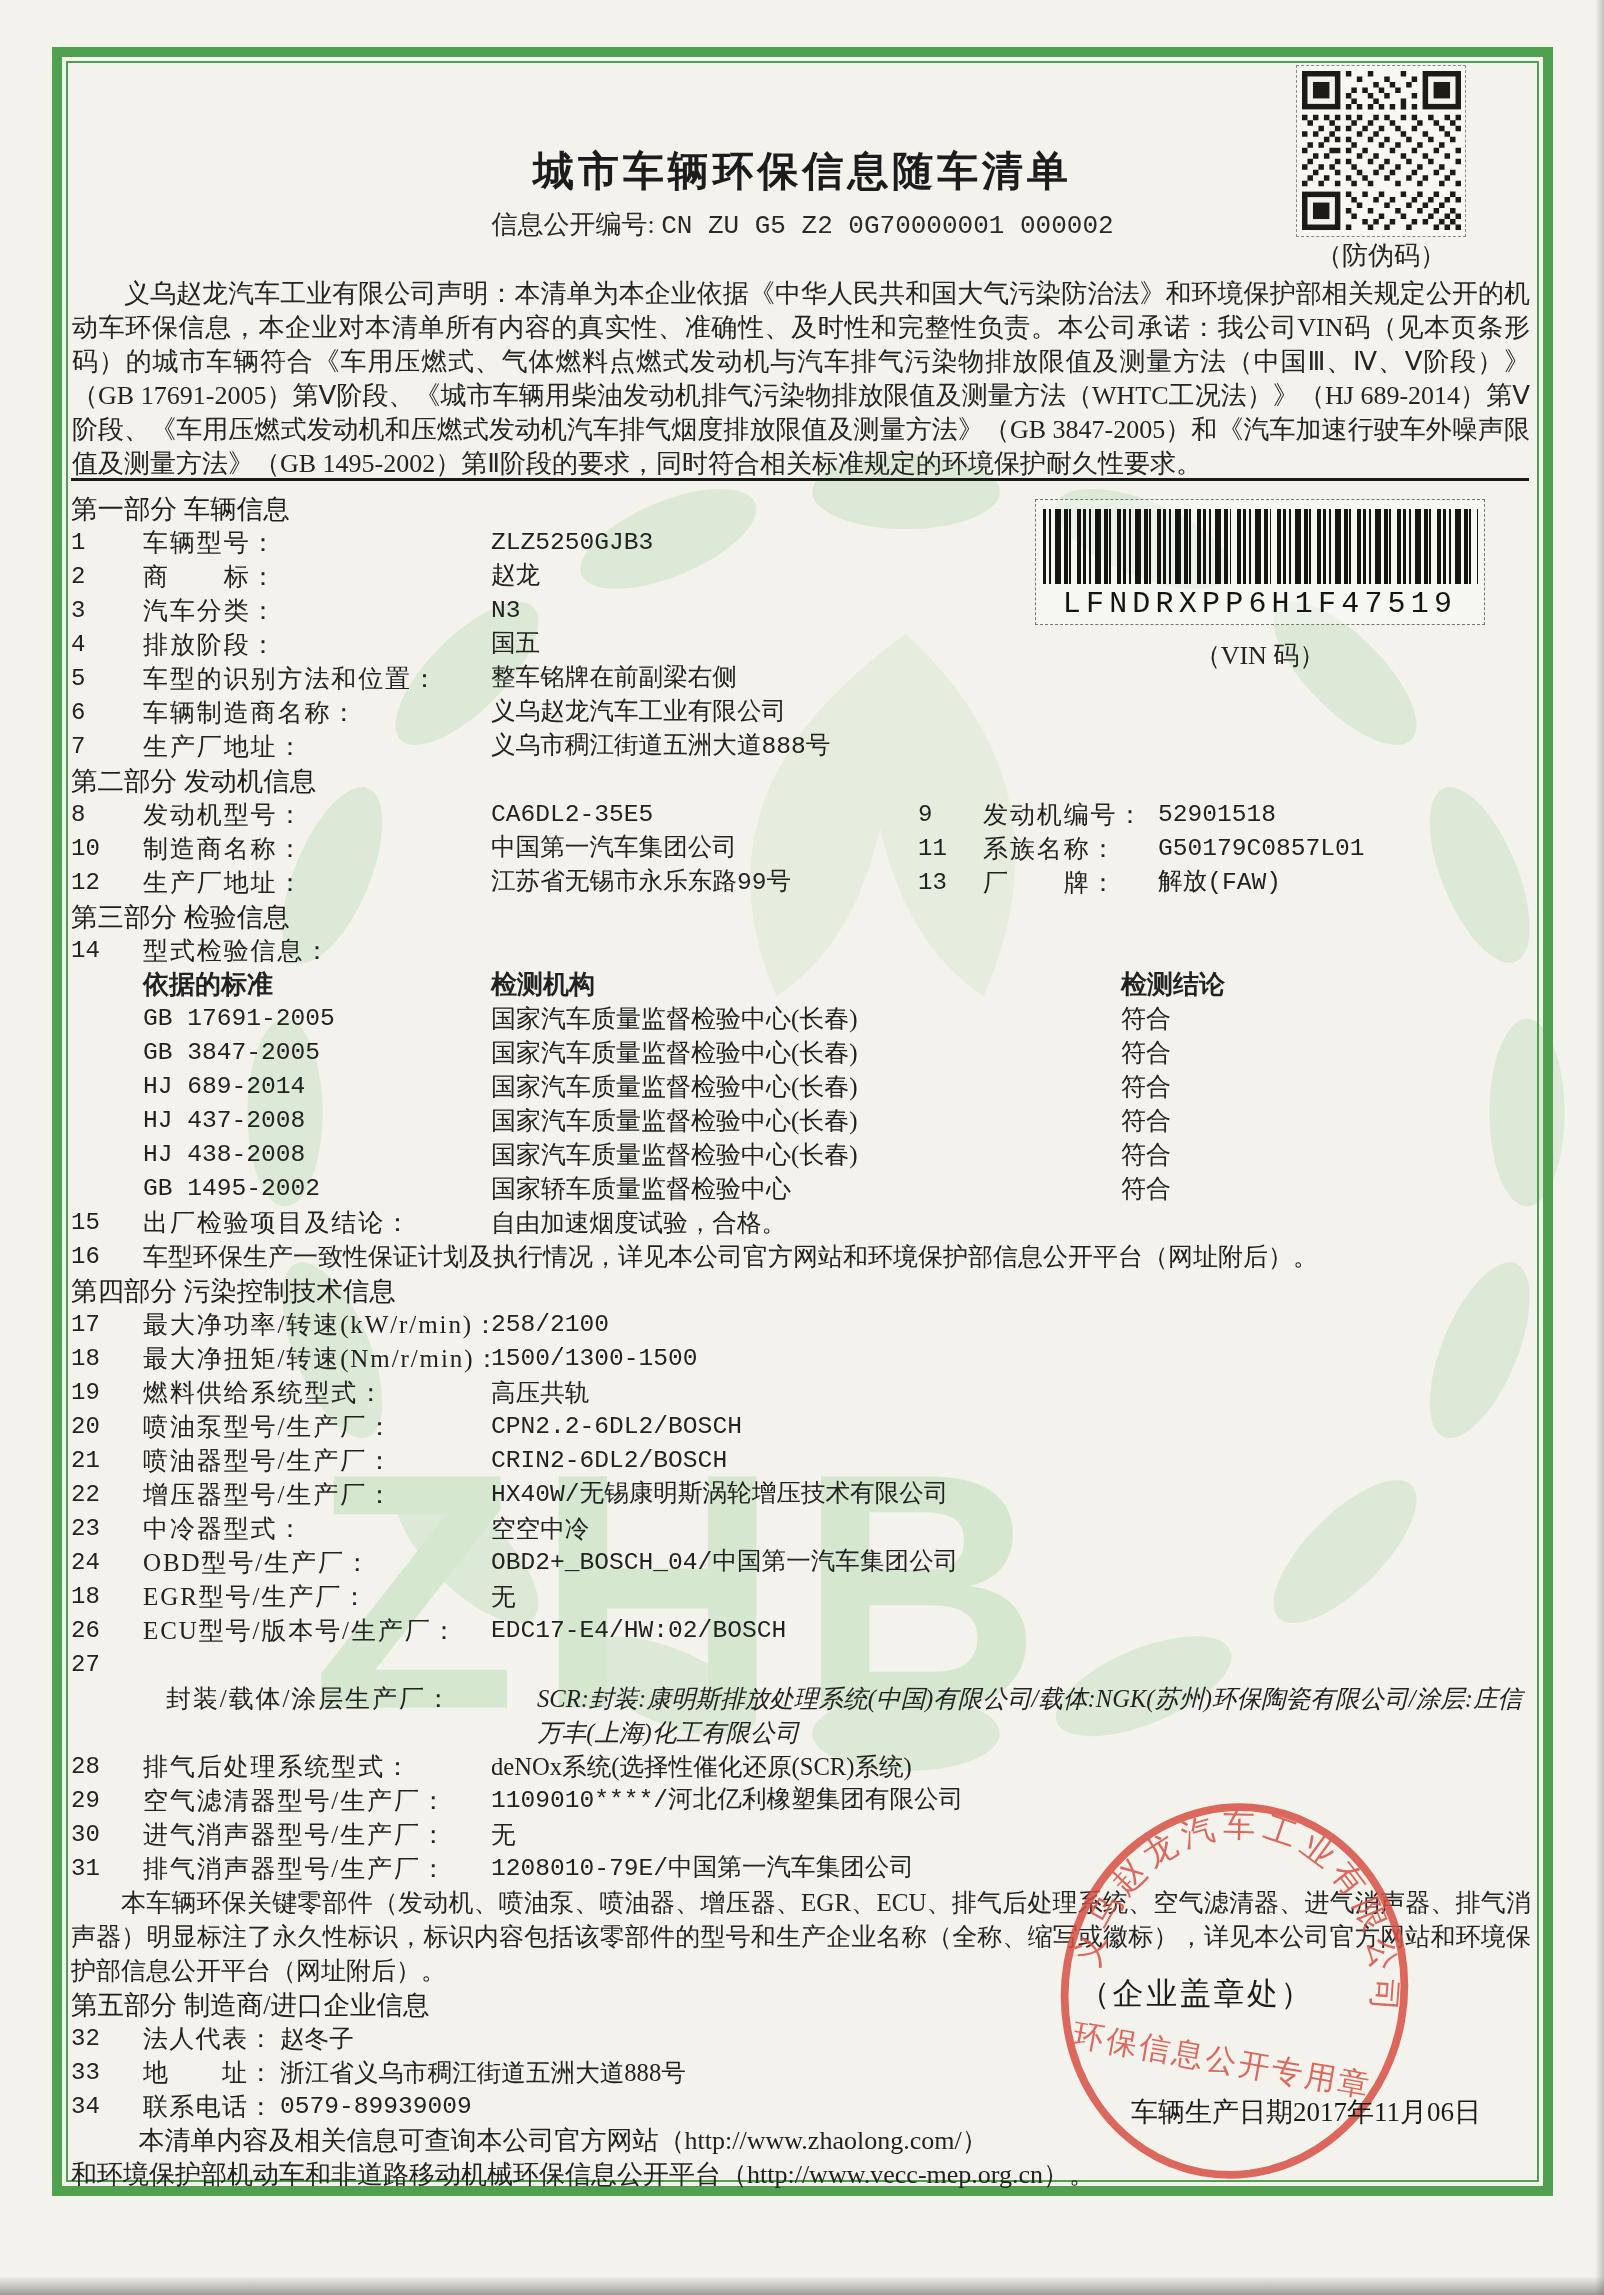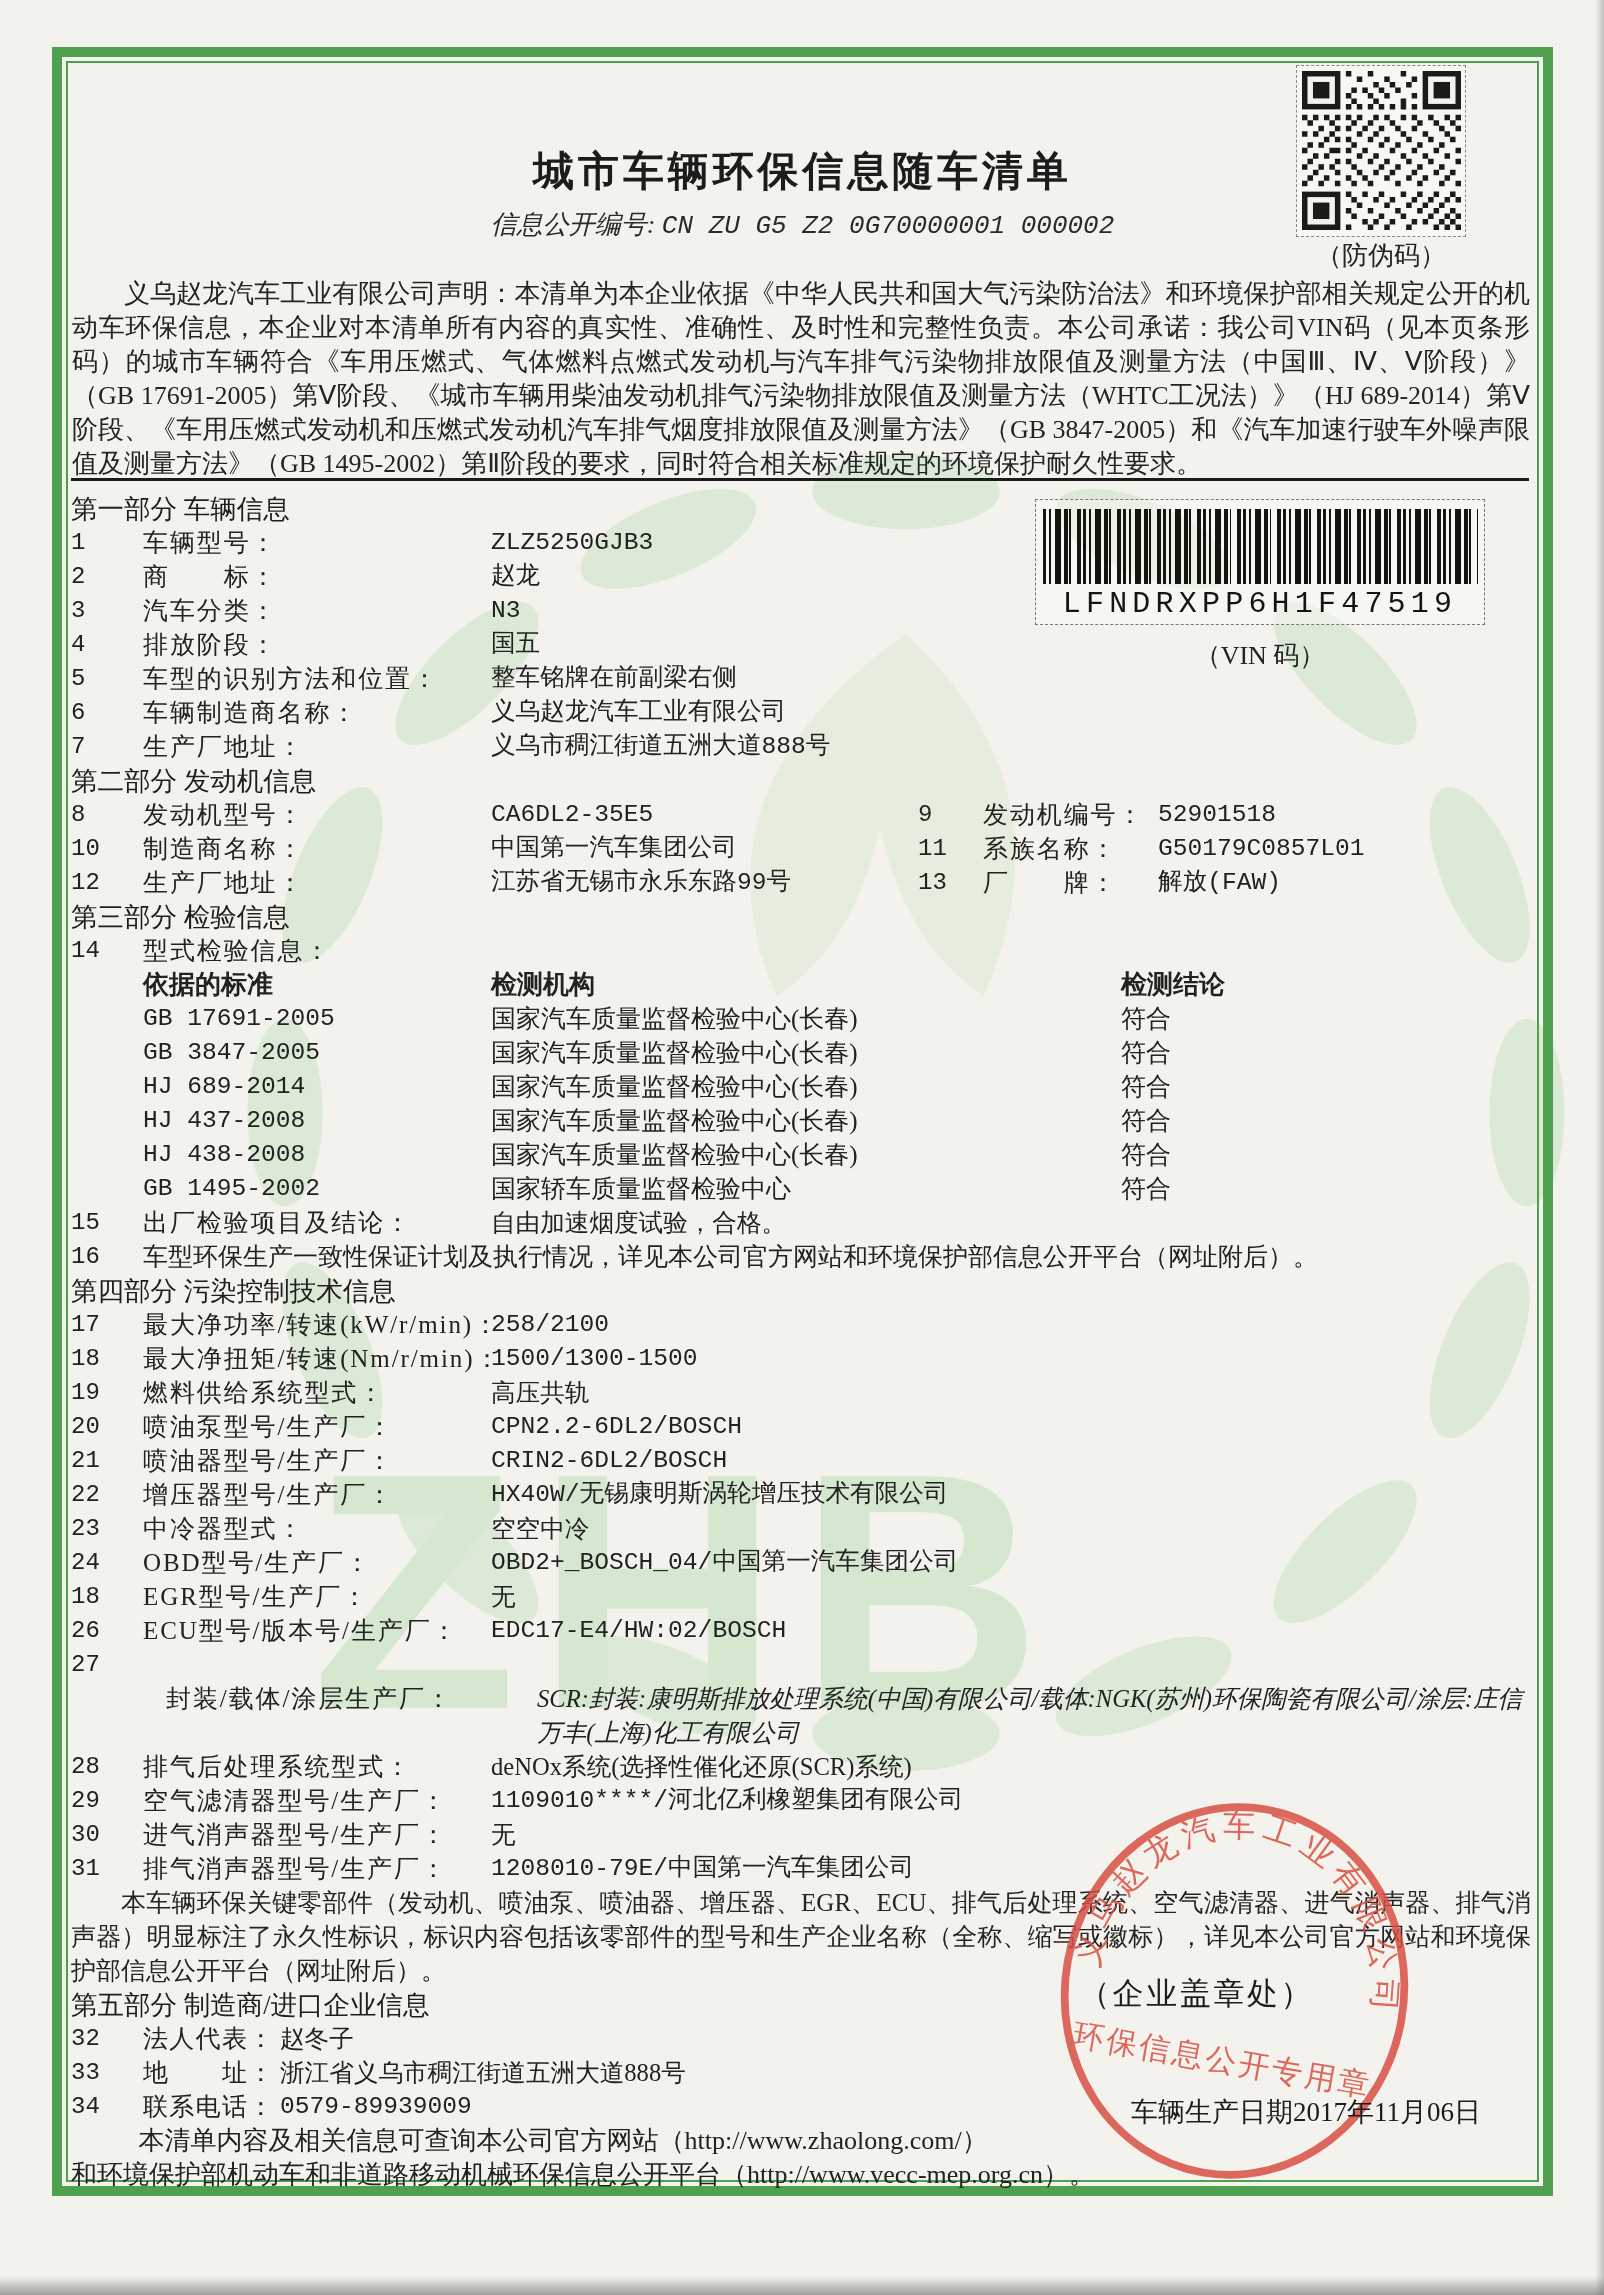--- a/index.html
+++ b/index.html
@@ -8,21 +8,21 @@
   
   .frame{position:absolute;left:52px;top:47px;width:1501px;height:2149px;
          border:10.4px solid #4fa04f;box-sizing:border-box;z-index:1;}
   .frame-inner{position:absolute;inset:3.9px;border:2.6px solid #4fa04f;}
   
   .wm{position:absolute;left:0;top:0;z-index:0;}
   
   .title{position:absolute;left:0;top:144px;width:1605px;text-align:center;
          font-size:41px;font-weight:bold;letter-spacing:3.9px;color:#1c1c1c;z-index:2;}
   .info{position:absolute;left:0;top:207px;width:1605px;text-align:center;
-        font-size:26px;color:#2a2a2a;z-index:2;font-style:italic;}
+        font-size:26px;color:#2a2a2a;z-index:2;}
   .mono{font-family:"Liberation Mono",monospace;}
   
   .qr{position:absolute;left:1296px;top:65px;width:170px;z-index:3;}
   .qr-box{border:1.3px dashed #8a8a85;padding:4.5px;background:rgba(255,255,255,.4);}
   .qr-cap{text-align:center;font-size:26px;margin-top:1.3px;color:#242424;}
   
   .decl{position:absolute;left:72px;top:277px;width:1458px;font-size:26px;line-height:34px;
         text-align:justify;text-indent:2em;color:#242424;z-index:2;}
   .divider{position:absolute;left:71px;top:478px;width:1458px;height:3.2px;background:#1b1b1b;z-index:2;}
   

